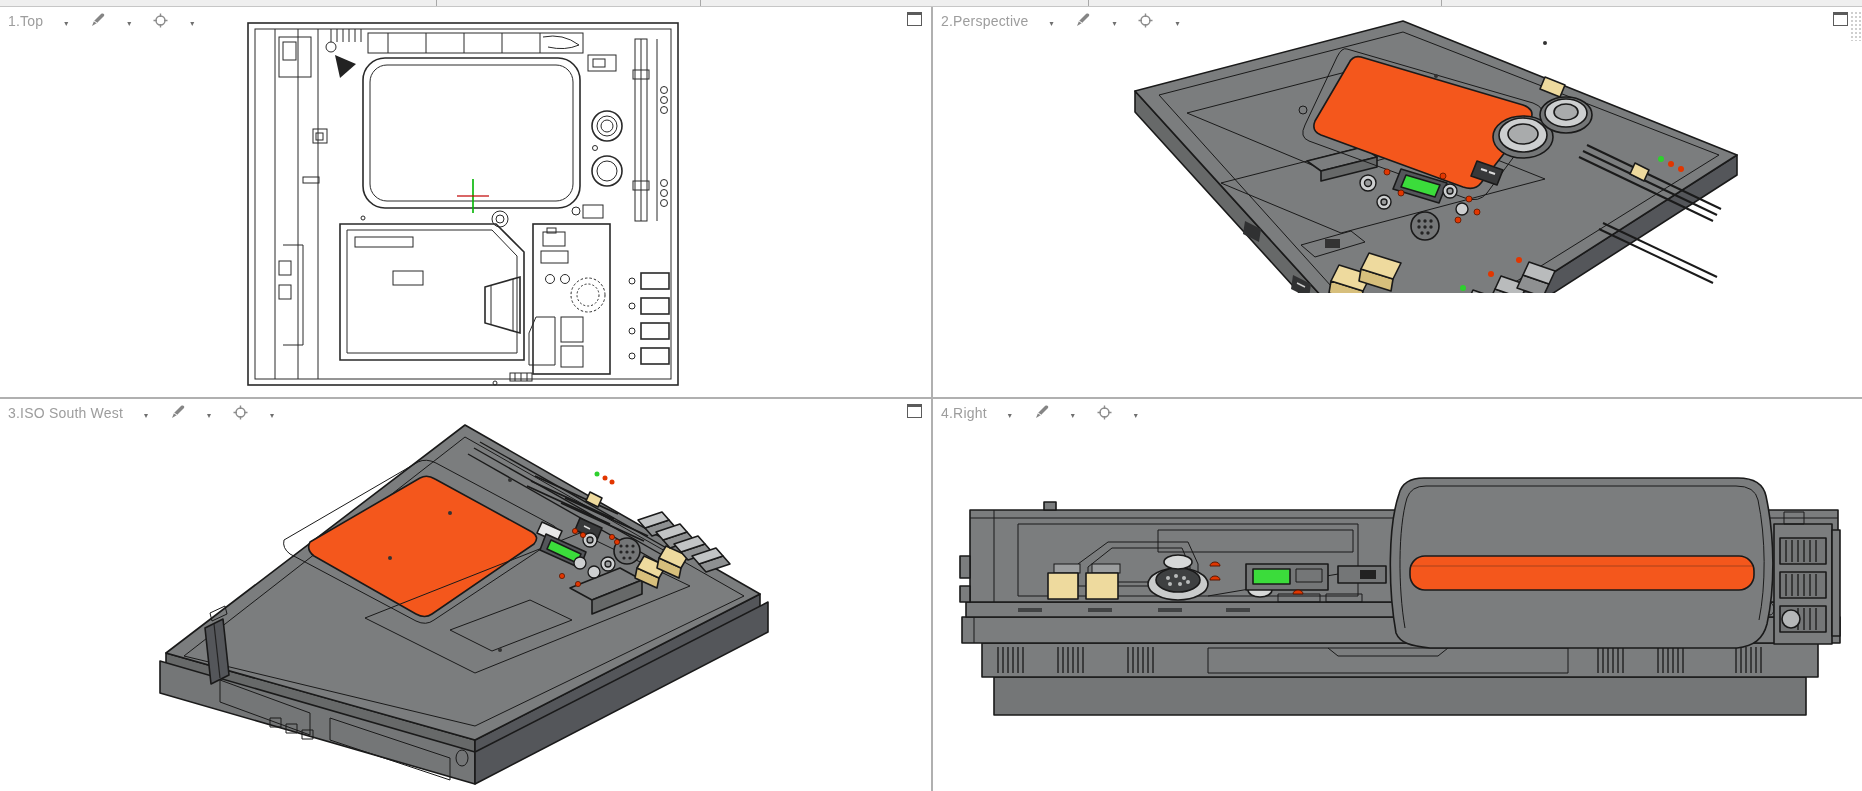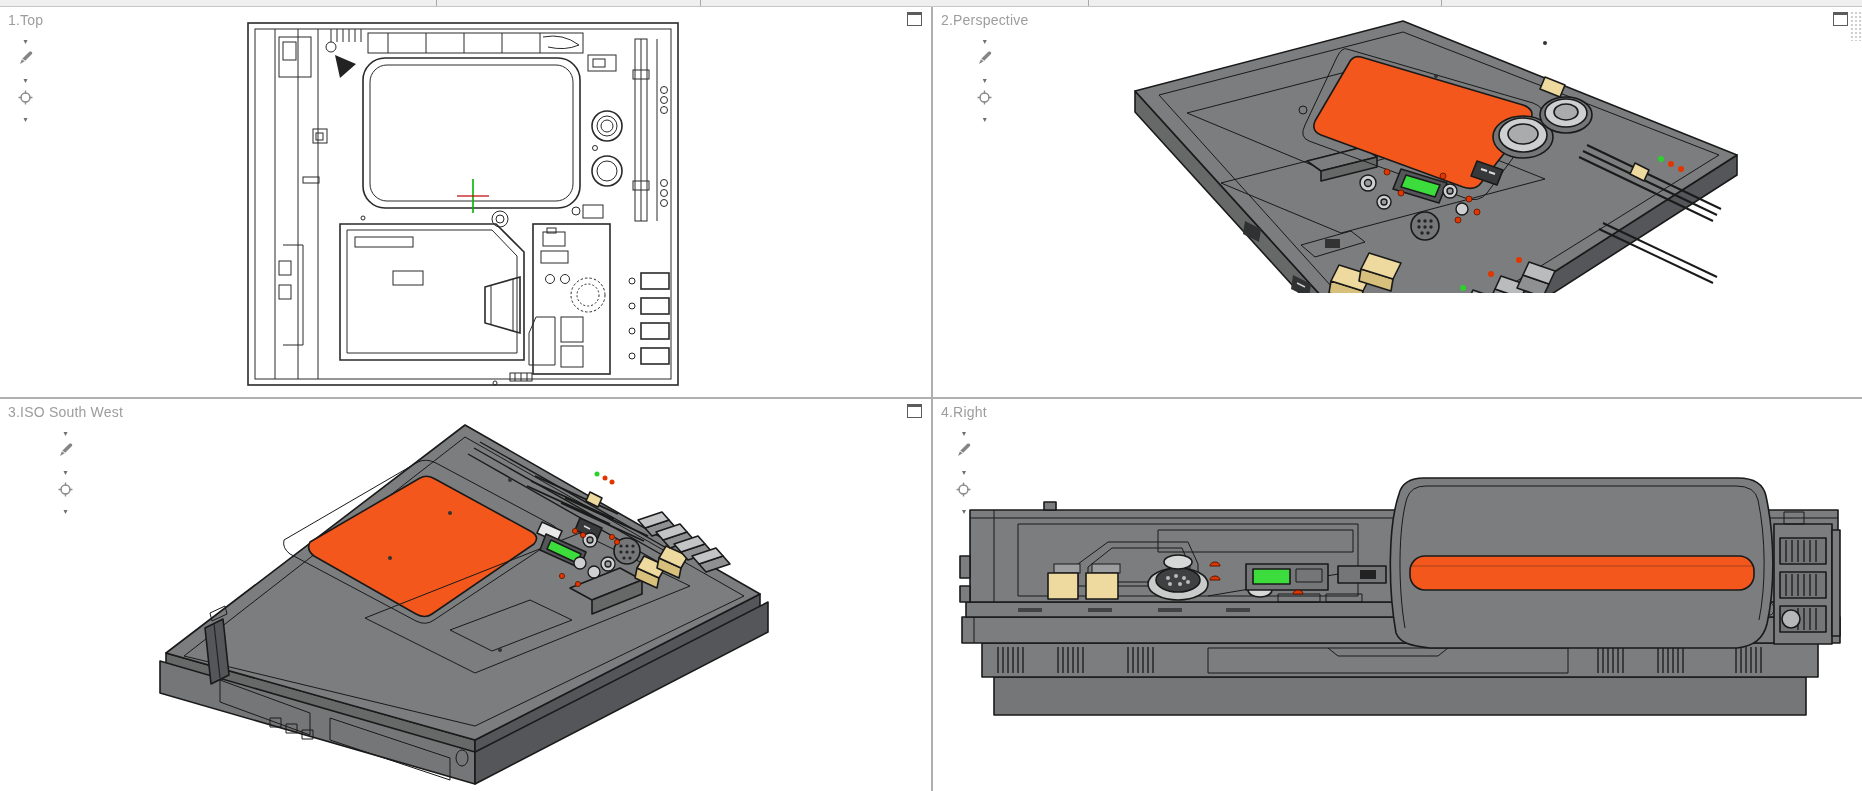--- a/index.html
+++ b/index.html
@@ -11,21 +11,21 @@
   .strip-tick{position:absolute;top:0;width:1px;height:6px;background:#a8a8a8;}
   
   .vp{position:absolute;background:#fff;overflow:hidden;}
   #vp1{left:0;top:7px;width:931px;height:390px;}
   #vp2{left:933px;top:7px;width:929px;height:286px;}
   #vp3{left:0;top:399px;width:931px;height:505px;}
   #vp4{left:933px;top:399px;width:1047px;height:392px;}
   #div-v{position:absolute;left:931px;top:7px;width:2px;height:784px;background:var(--c-divider,#b0b0b0);}
   #div-h{position:absolute;left:0;top:397px;width:1862px;height:2px;background:var(--c-divider,#b0b0b0);}
   
-  .vp-head{position:absolute;left:8px;top:5px;display:flex;align-items:center;gap:4px;z-index:5;flex-direction:column;}
+  .vp-head{position:absolute;left:8px;top:5px;display:flex;align-items:center;gap:21px;z-index:5;}
   .vp-label{color:var(--c-label,#9d9d9d);font-size:14px;letter-spacing:.2px;cursor:pointer;}
   .caret{color:#6f6f6f;font-size:8px;line-height:8px;padding-top:6px;cursor:pointer;}
   .head-ico{width:17px;height:17px;display:inline-block;cursor:pointer;}
   
   .max-btn{position:absolute;top:5px;width:13px;height:10px;border:1px solid #5b5b5b;border-top:3px solid #5b5b5b;
            background:#fff;z-index:5;cursor:pointer;}
   .grip{position:absolute;top:4px;width:12px;height:30px;z-index:4;
         background-image:radial-gradient(#cfcfcf 1px,transparent 1.2px);background-size:4px 4px;}
   svg{position:absolute;}
   .wire{fill:none;stroke:var(--c-wire,#2a2a2a);stroke-width:1;}

